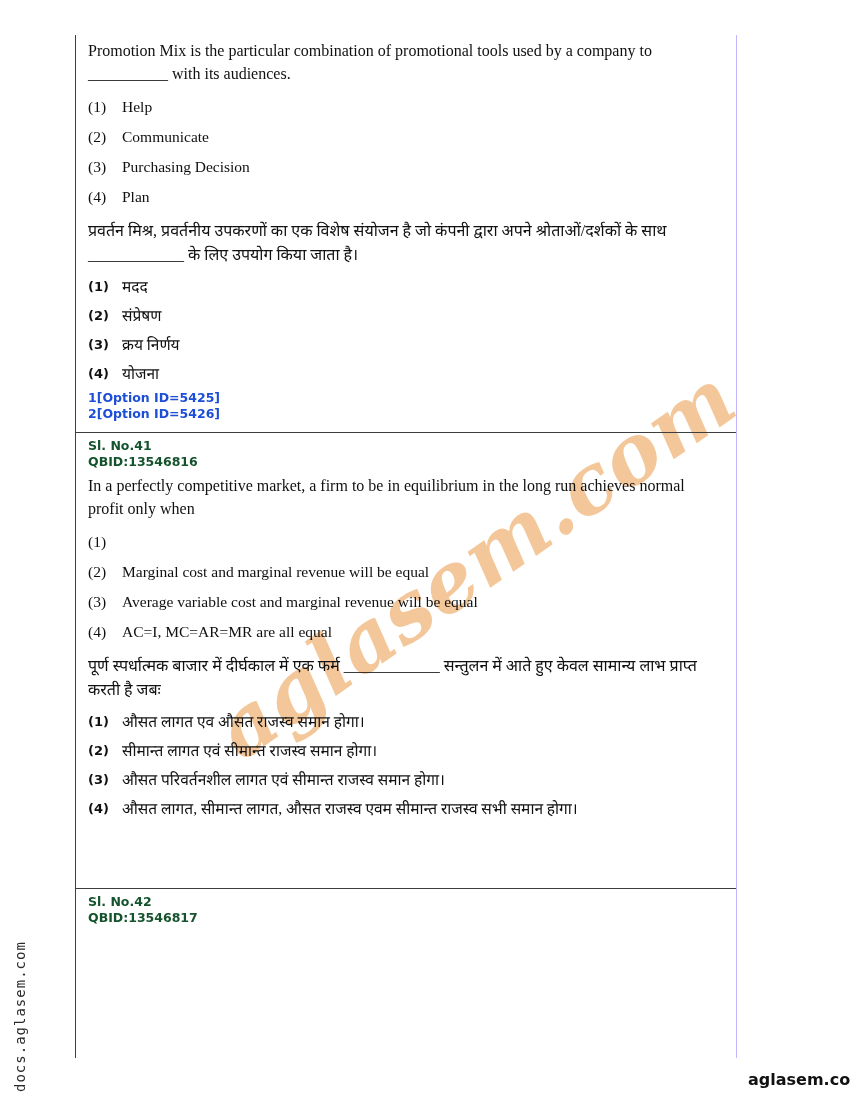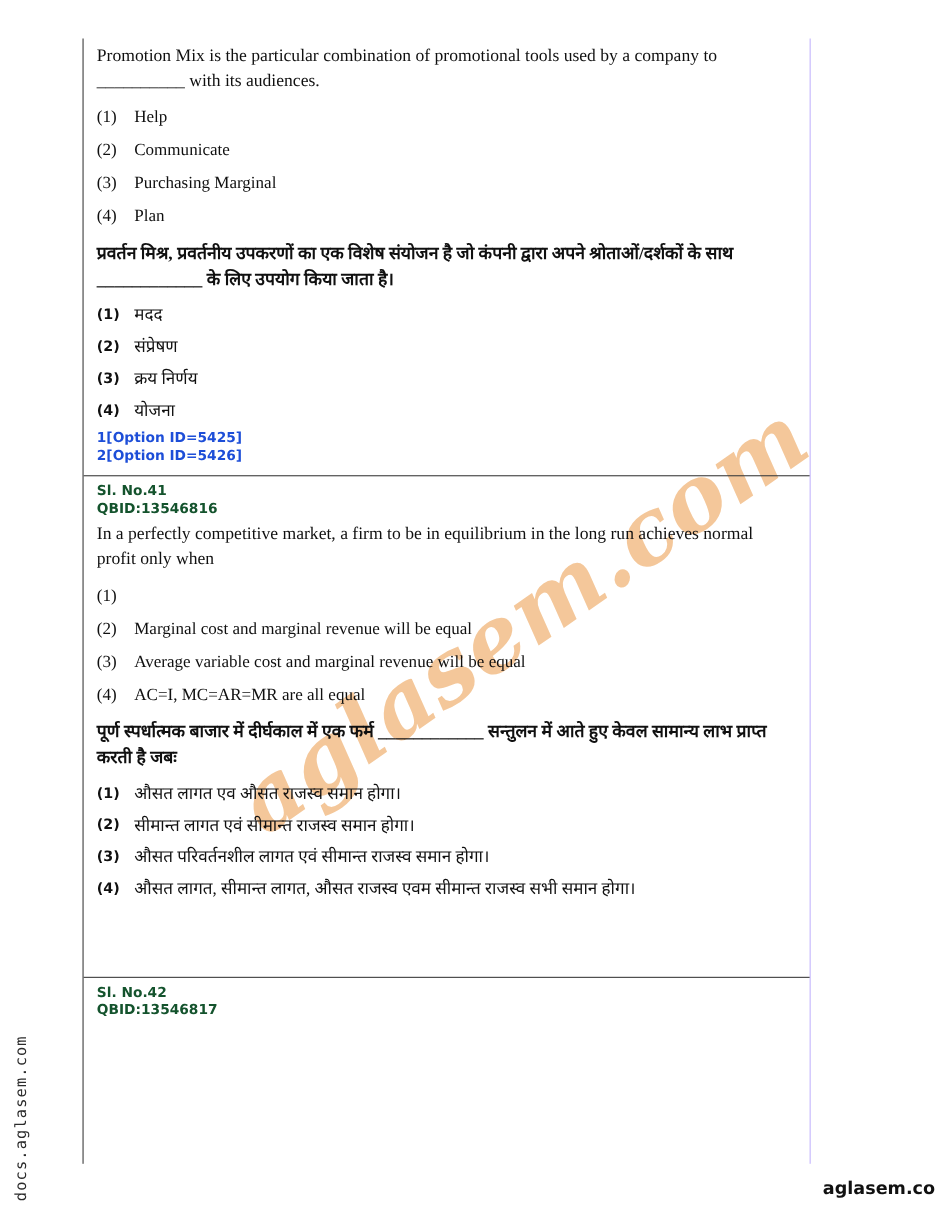--- a/index.html
+++ b/index.html
@@ -17,21 +17,21 @@
   .sheet{
     position:absolute;left:75px;top:35px;width:662px;height:1023px;
     border-left:1px solid #3e3e3e;border-right:1px solid #c4b5fd;
     z-index:1;box-sizing:border-box;background:transparent;
   }
   .section{padding:0 14px 0 12px;box-sizing:border-box;overflow:hidden;}
   .sec1{height:397px;}
   .sec2{height:456px;border-top:1px solid #3e3e3e;}
   .sec3{height:170px;border-top:1px solid #3e3e3e;}
   .q-en{font-size:16px;line-height:23px;margin:4px 0 0 0;max-width:640px;}
-  .q-hi{font-size:16px;line-height:23.5px;margin:14px 0 0 0;max-width:648px;font-weight:bold;}
+  .q-hi{font-size:16px;line-height:23.5px;margin:14px 0 0 0;max-width:648px;}
   .opt{display:flex;margin-top:13px;font-size:15.5px;line-height:17px;}
   .opt .num{width:34px;flex:0 0 34px;}
   .opt-hi{display:flex;margin-top:11.5px;font-size:15.5px;line-height:17.5px;}
   .opt-hi .num{width:34px;flex:0 0 34px;font-family:"DejaVu Sans", sans-serif;font-size:13px;font-weight:700;}
   .ids{
     margin-top:8px;font-family:"DejaVu Sans", sans-serif;
     font-size:12.5px;font-weight:600;line-height:15.5px;color:#1d4ed8;
   }
   .hdr{
     margin-top:5px;font-family:"DejaVu Sans", sans-serif;
@@ -62,21 +62,21 @@
     <div class="opt">
       <span class="num">(1)</span>
       <span>Help</span>
     </div>
     <div class="opt">
       <span class="num">(2)</span>
       <span>Communicate</span>
     </div>
     <div class="opt">
       <span class="num">(3)</span>
-      <span>Purchasing Marginal</span>
+      <span>Purchasing Decision</span>
     </div>
     <div class="opt">
       <span class="num">(4)</span>
       <span>Plan</span>
     </div>
 
     <p class="q-hi">प्रवर्तन मिश्र, प्रवर्तनीय उपकरणों का एक विशेष संयोजन है जो कंपनी द्वारा अपने श्रोताओं/दर्शकों के साथ ____________ के लिए उपयोग किया जाता है।</p>
 
     <div class="opt-hi">
       <span class="num">(1)</span>

